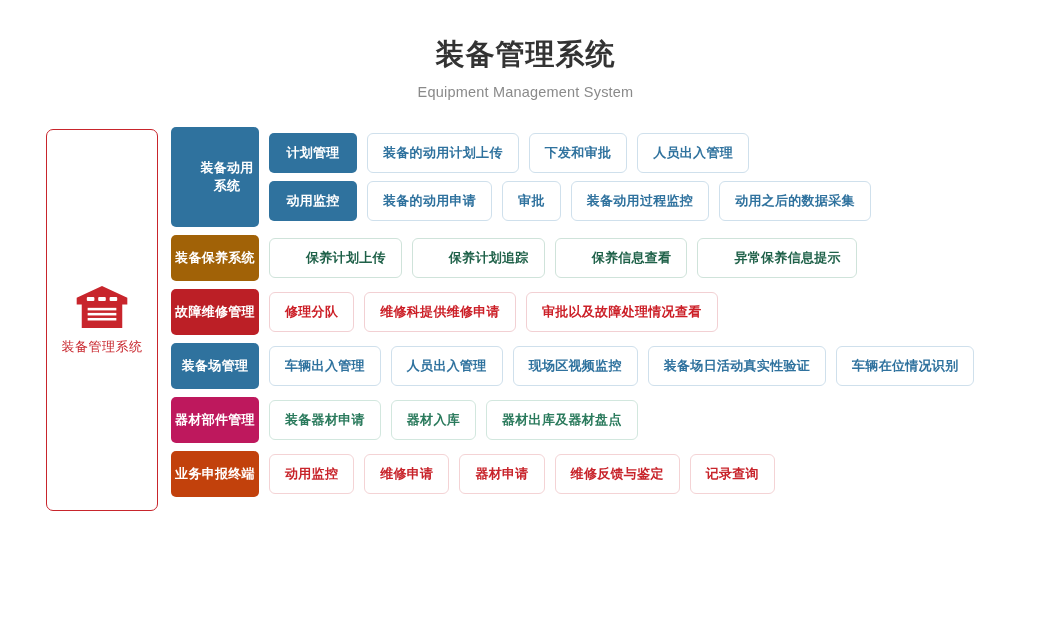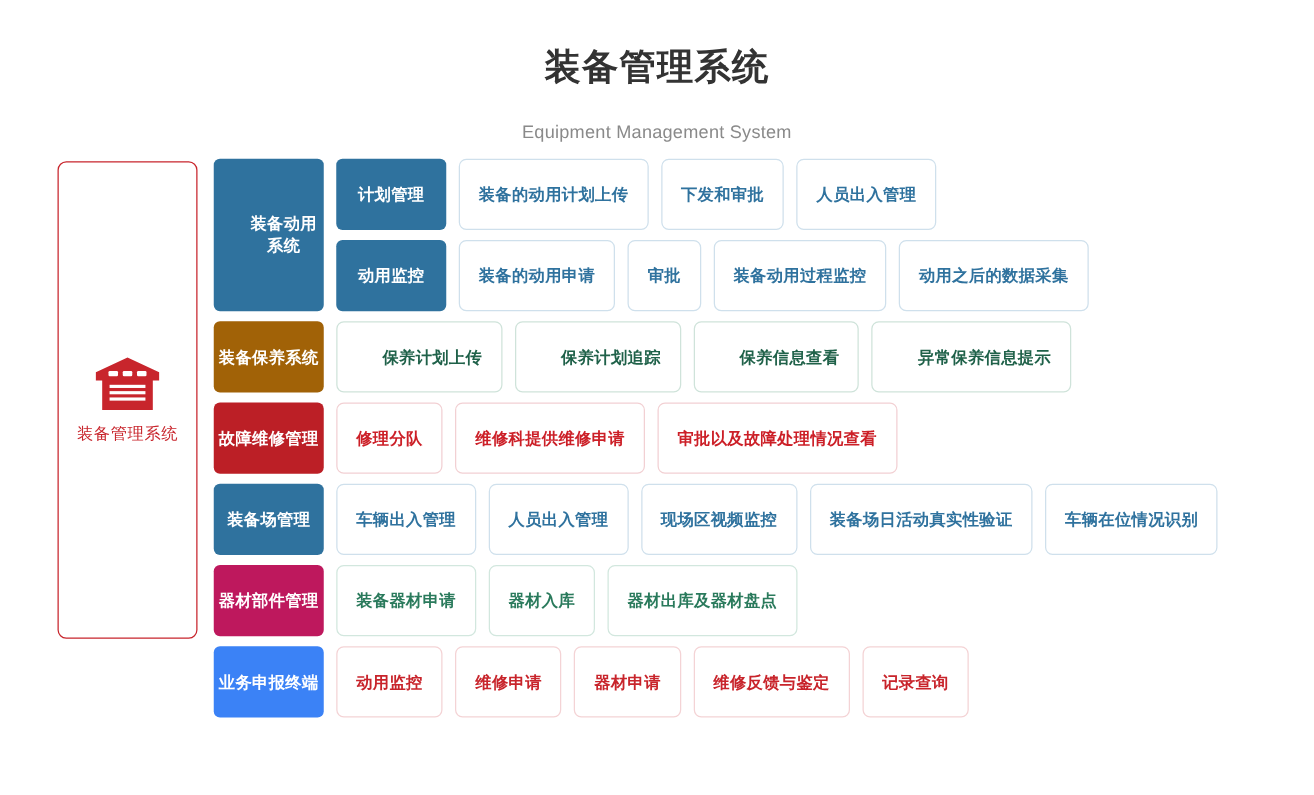--- a/index.html
+++ b/index.html
@@ -27,21 +27,21 @@
     font-weight: bold;
     color: #333333;
     letter-spacing: 1px;
     line-height: 36px;
     margin: 0;
   }
   .header-subtitle {
     font-size: 14.5px;
     color: #8a8a8a;
     line-height: 22px;
-    margin-top: 23px;
+    margin-top: 9px;
     letter-spacing: 0.2px;
   }
 
   
   .left-panel {
     position: absolute;
     left: 46px; top: 129px;
     width: 112px; height: 382px;
     border: 1.5px solid #c8252c;
     border-radius: 7px;
@@ -93,21 +93,21 @@
     flex-direction: column;
     justify-content: center;
     gap: 8px;
   }
   .subrow {
     display: flex;
     gap: 10px;
     align-items: center;
   }
   .chip {
-    height: 57px;
+    height: 40px;
     border-radius: 6px;
     display: flex;
     align-items: center;
     justify-content: center;
     padding: 0 15px;
     font-size: 13px;
     font-weight: bold;
     white-space: nowrap;
     background: #ffffff;
     letter-spacing: 0.3px;
@@ -132,21 +132,21 @@
 
   
   .t-green2 .chip.filled, .t-green2.row-cat { background: #be185d; }
   .t-green2 .chip.outline { border-color: #d2e7de; color: #2a7a5c; }
 
   
   .t-red .chip.filled, .t-red.row-cat { background: #bc1f26; }
   .t-red .chip.outline { border-color: #f2d0d3; color: #cc1f27; }
 
   
-  .t-red2 .chip.filled, .t-red2.row-cat { background: #3b82f6; }
+  .t-red2 .chip.filled, .t-red2.row-cat { background: #c2410c; }
   .t-red2 .chip.outline { border-color: #f4d3d5; color: #c8242b; }
 
   .row-stacked .row-cat { min-height: 100px; padding-left: 24px; }
 </style>
 </head>
 <body>
 
 <div id="page">
 
   <div class="header">

